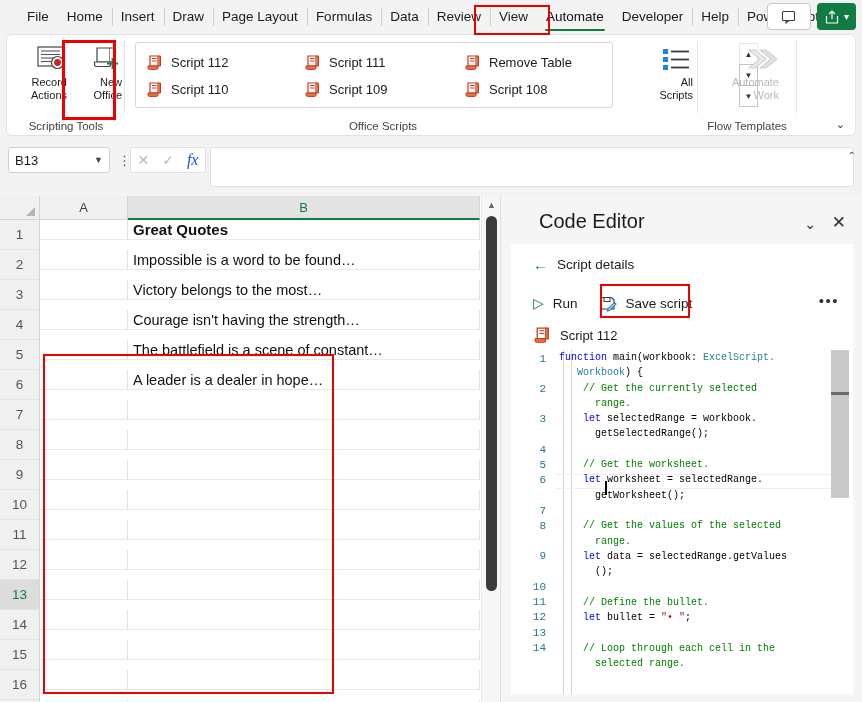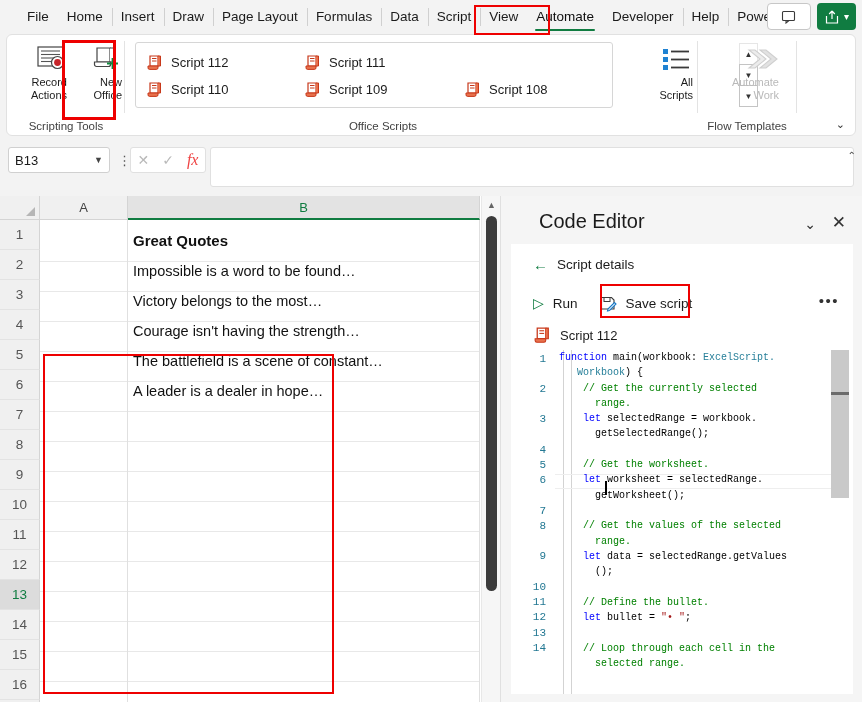--- a/index.html
+++ b/index.html
@@ -139,21 +139,21 @@
   }
   .colhead.sel{ background:#e3e3e3; color:#107c41; border-bottom:2px solid #107c41; }
   .rowhead{
     position:absolute; left:0; width:40px; height:30px; background:#f0f0f0;
     border-right:1px solid #d4d4d4; border-bottom:1px solid #e3e3e3;
     display:flex; align-items:center; justify-content:center;
     font-size:13.5px; color:#555;
   }
   .rowhead.sel{ background:#dcdcdc; color:#107c41; }
   .cell{
-    position:absolute; height:42px; border-right:1px solid #e0e0e0; border-bottom:1px solid #e8e8e8;
+    position:absolute; height:20px; border-right:1px solid #e0e0e0; border-bottom:1px solid #e8e8e8;
     display:flex; align-items:center; padding-left:5px;
     font-size:14.5px; color:#111; white-space:nowrap; overflow:hidden;
   }
   .cell.bold{ font-weight:bold; font-size:15px; }
   .vscroll{
     position:absolute; left:481px; top:196px; width:19px; height:506px;
     background:#f6f6f6; border-left:1px solid #e8e8e8;
   }
   .vscroll .uparr{ position:absolute;top:4px;left:5px;font-size:9px;color:#666; }
   .vthumb{
@@ -240,21 +240,21 @@
 <div id="app">
 
   <div class="tabbar">
     <div class="tab" style="margin-left:18px"><span>File</span></div>
     <div class="tab"><span>Home</span></div>
     <div class="tab sep"><span>Insert</span></div>
     <div class="tab sep"><span>Draw</span></div>
     <div class="tab sep"><span>Page Layout</span></div>
     <div class="tab sep"><span>Formulas</span></div>
     <div class="tab sep"><span>Data</span></div>
-    <div class="tab sep"><span>Script</span></div>
+    <div class="tab sep"><span>Review</span></div>
     <div class="tab sep"><span>View</span></div>
     <div class="tab active"><span>Automate</span></div>
     <div class="tab"><span>Developer</span></div>
     <div class="tab sep"><span>Help</span></div>
     <div class="tab sep"><span>Power Pivot</span></div>
 
     <div class="topright">
       <div class="comment-btn">
         <svg width="15" height="14" viewBox="0 0 15 14">
           <rect x="1.5" y="1.5" width="12" height="9" rx="1" fill="none" stroke="#3a3a3a" stroke-width="1.1"></rect>
@@ -343,20 +343,30 @@
           <div class="gitem" style="left:168px; top:34px;">
             <svg width="17" height="17" viewBox="0 0 17 17">
               <path d="M4 2 h8 v10 h-8 z" fill="#fff" stroke="#c7381a" stroke-width="1.2"></path>
               <path d="M12 2 h2.5 v10 h-2.5" fill="#e8714d" stroke="#c7381a" stroke-width="1"></path>
               <line x1="6" y1="4.5" x2="10.5" y2="4.5" stroke="#c7381a" stroke-width="1"></line>
               <line x1="6" y1="7" x2="10.5" y2="7" stroke="#c7381a" stroke-width="1"></line>
               <path d="M2 12 h10 v1.8 a1.6 1.6 0 0 1 -1.6 1.6 h-6.8 a1.6 1.6 0 0 1 -1.6 -1.6 z" fill="#e8714d" stroke="#c7381a" stroke-width="1"></path>
             </svg>
             <span>Script 109</span>
           </div>
+          <div class="gitem" style="left:328px; top:7px;">
+            <svg width="17" height="17" viewBox="0 0 17 17">
+              <path d="M4 2 h8 v10 h-8 z" fill="#fff" stroke="#c7381a" stroke-width="1.2"></path>
+              <path d="M12 2 h2.5 v10 h-2.5" fill="#e8714d" stroke="#c7381a" stroke-width="1"></path>
+              <line x1="6" y1="4.5" x2="10.5" y2="4.5" stroke="#c7381a" stroke-width="1"></line>
+              <line x1="6" y1="7" x2="10.5" y2="7" stroke="#c7381a" stroke-width="1"></line>
+              <path d="M2 12 h10 v1.8 a1.6 1.6 0 0 1 -1.6 1.6 h-6.8 a1.6 1.6 0 0 1 -1.6 -1.6 z" fill="#e8714d" stroke="#c7381a" stroke-width="1"></path>
+            </svg>
+            <span>Remove Table</span>
+          </div>
           <div class="gitem" style="left:328px; top:34px;">
             <svg width="17" height="17" viewBox="0 0 17 17">
               <path d="M4 2 h8 v10 h-8 z" fill="#fff" stroke="#c7381a" stroke-width="1.2"></path>
               <path d="M12 2 h2.5 v10 h-2.5" fill="#e8714d" stroke="#c7381a" stroke-width="1"></path>
               <line x1="6" y1="4.5" x2="10.5" y2="4.5" stroke="#c7381a" stroke-width="1"></line>
               <line x1="6" y1="7" x2="10.5" y2="7" stroke="#c7381a" stroke-width="1"></line>
               <path d="M2 12 h10 v1.8 a1.6 1.6 0 0 1 -1.6 1.6 h-6.8 a1.6 1.6 0 0 1 -1.6 -1.6 z" fill="#e8714d" stroke="#c7381a" stroke-width="1"></path>
             </svg>
             <span>Script 108</span>
           </div>
@@ -409,21 +419,21 @@
 
   <div class="fbar">
     <div class="namebox">
       <span>B13</span>
       <span class="chev">▼</span>
     </div>
     <div class="fdots">⋮</div>
     <div class="fbtns">
       <span>✕</span>
       <span>✓</span>
-      <span style="font-style:italic; font-family:'Liberation Serif', serif; color:#ef4444; font-size:16px;">fx</span>
+      <span style="font-style:italic; font-family:'Liberation Serif', serif; color:#1d4ed8; font-size:16px;">fx</span>
     </div>
     <div class="finput">
       <span style="position:absolute;left:6px;top:4px;font-size:13px;color:#111;"></span>
     </div>
     <div class="fexp">⌃</div>
   </div>
 
   <div class="gridwrap">
     <div class="corner"></div>
     <div class="colhead" style="left:40px; width:88px;">

